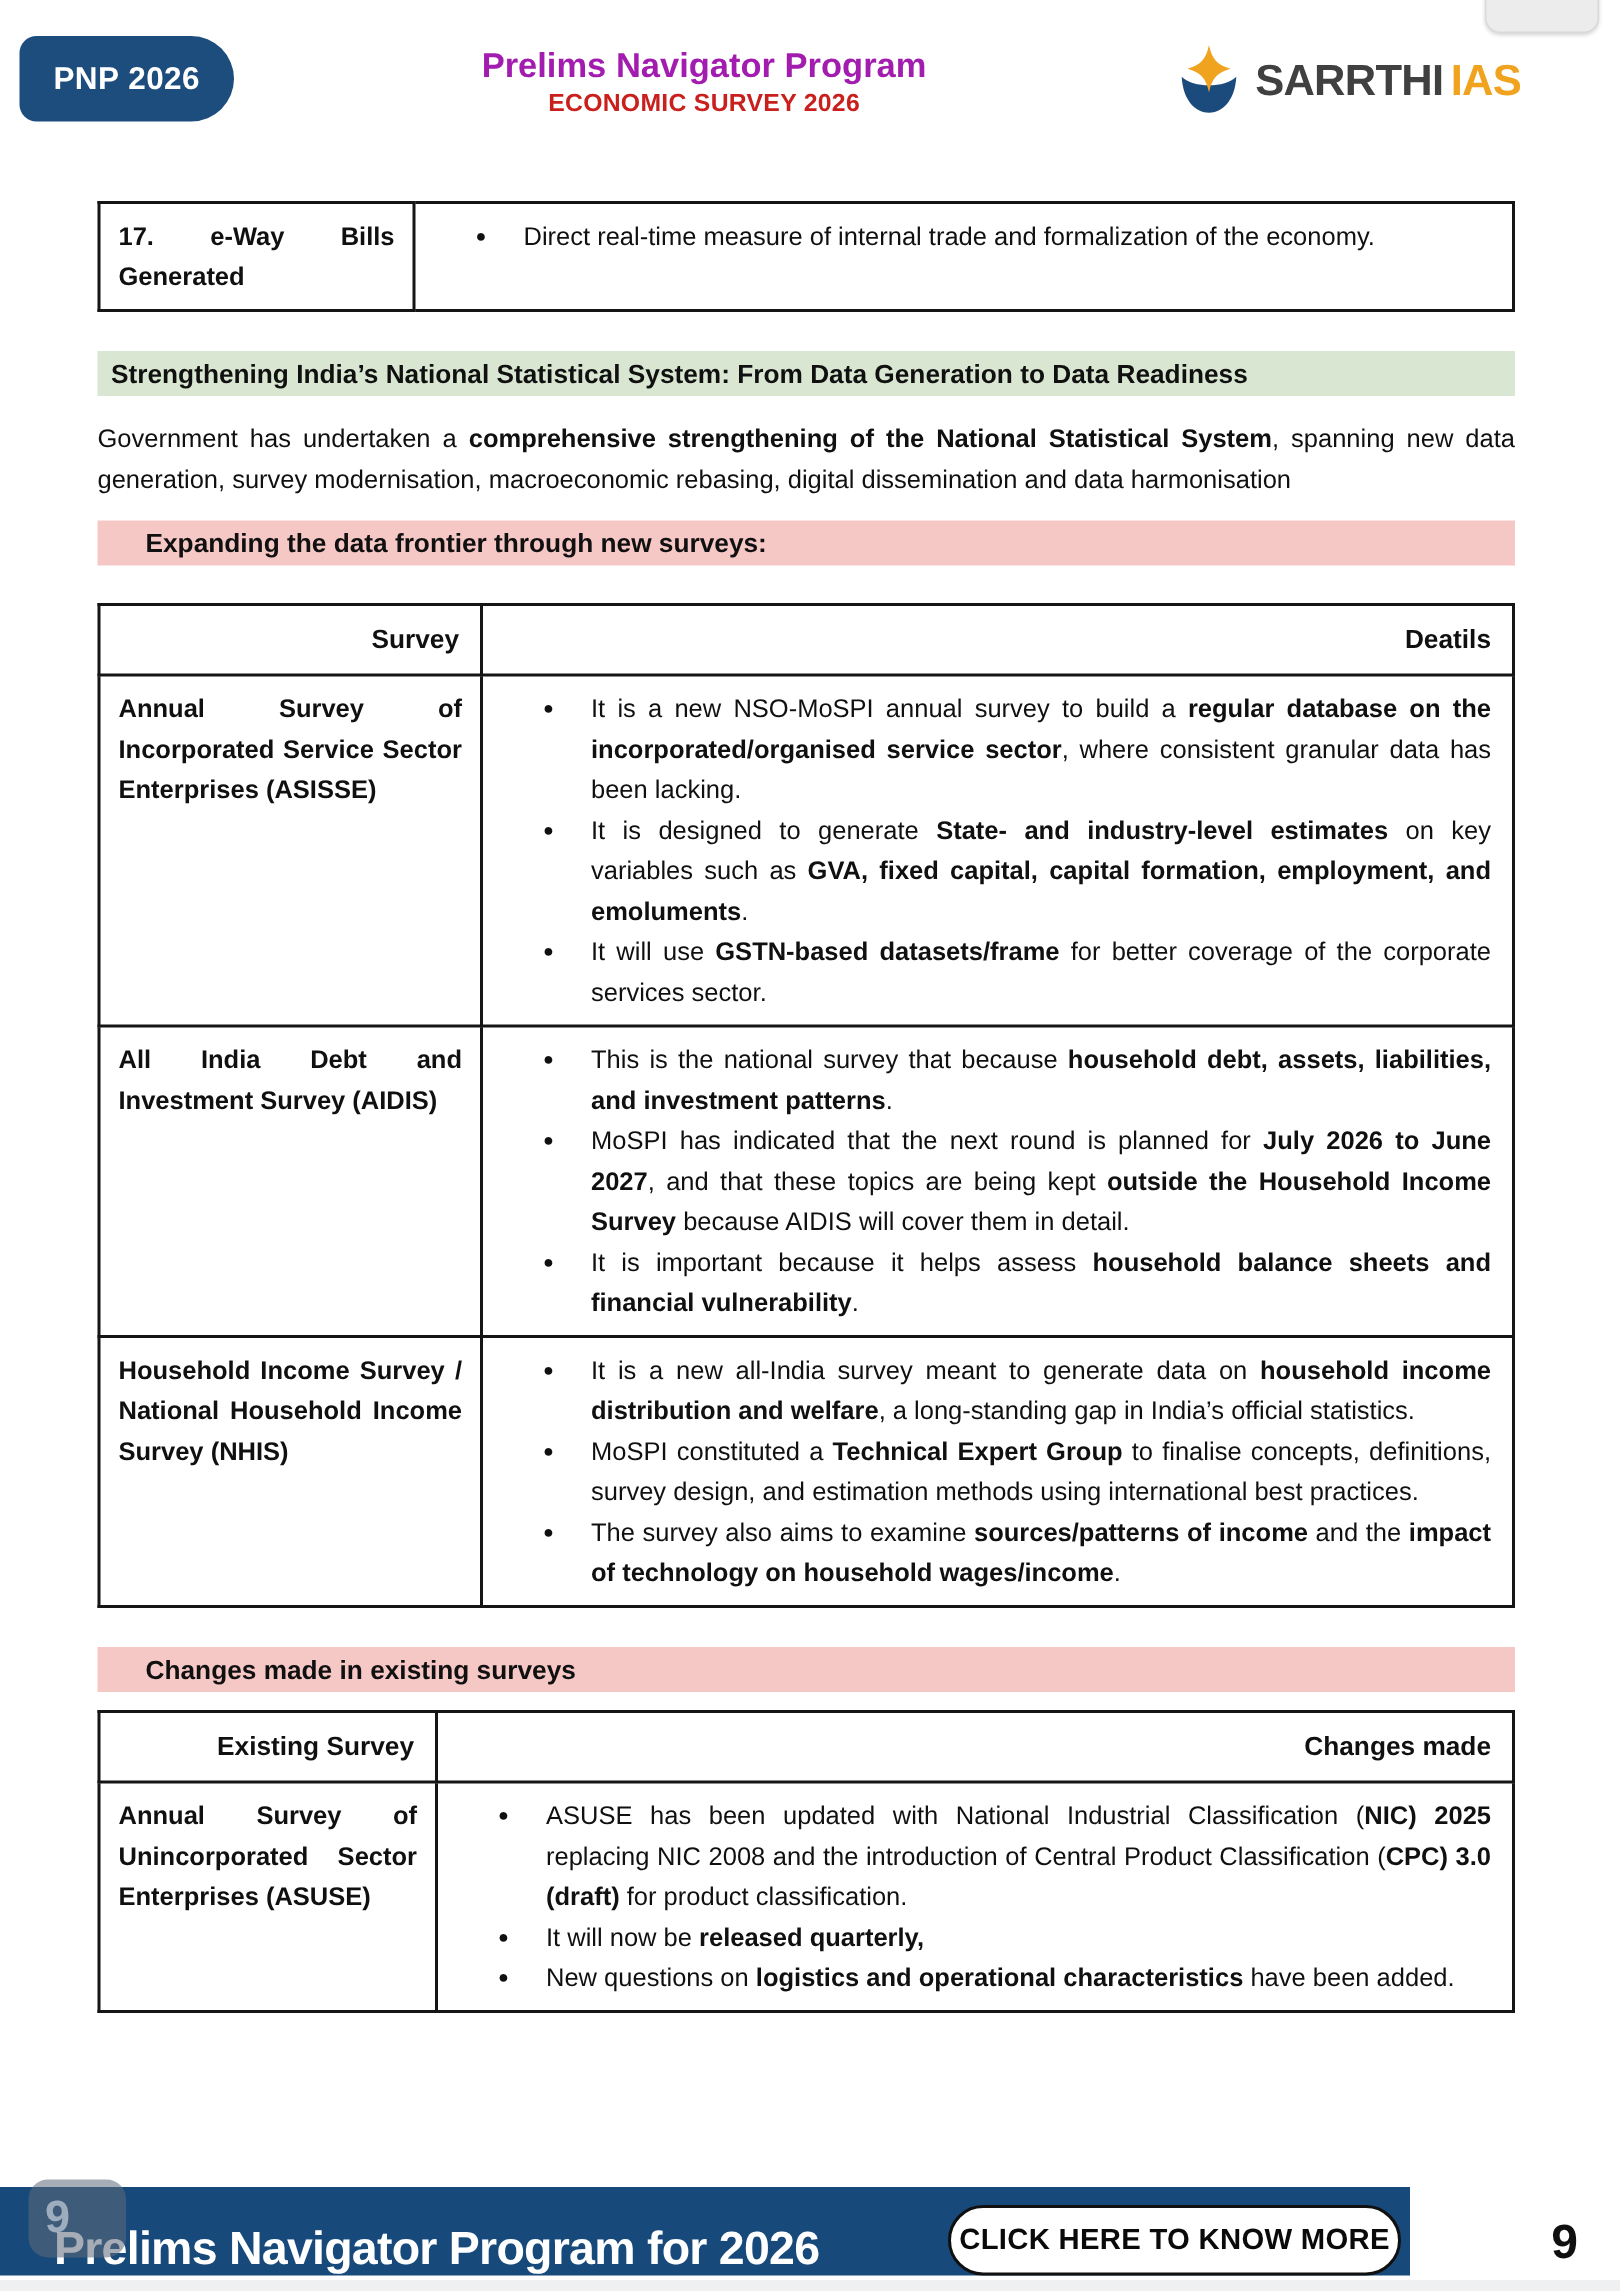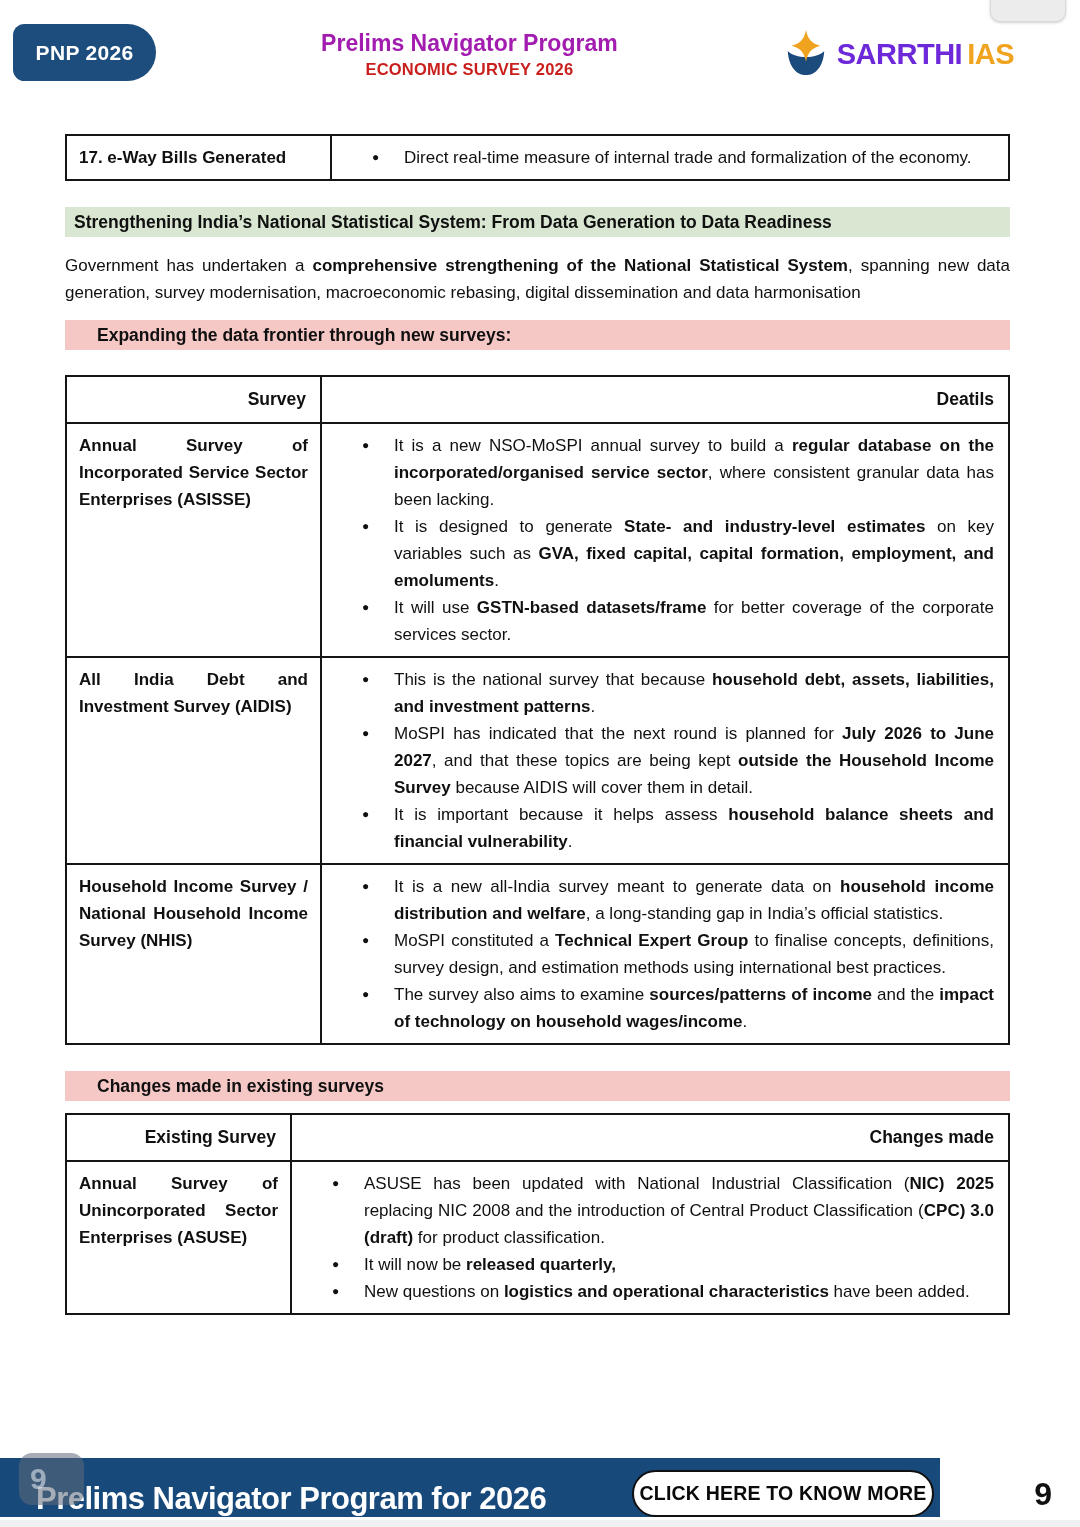--- a/index.html
+++ b/index.html
@@ -14,36 +14,36 @@
   
   .top-tab{position:absolute;top:-14px;right:14px;width:76px;height:36px;background:#ececec;border:1px solid #d9d9d9;border-radius:10px;box-shadow:0 1px 3px rgba(0,0,0,.18);}
   header{display:flex;align-items:flex-start;padding-top:24px;}
   .badge{margin-left:13px;width:143px;height:57px;background:var(--navy);border-radius:12px 30px 30px 12px;display:flex;align-items:center;justify-content:center;color:#fff;font-weight:bold;font-size:21px;letter-spacing:.3px;}
   .title-block{flex:1;text-align:center;padding-top:6px;}
   .doc-title{color:#a21caf;font-weight:bold;font-size:23px;}
   .doc-subtitle{color:var(--red);font-weight:bold;font-size:16.5px;margin-top:3px;letter-spacing:.2px;}
   .brand{display:flex;align-items:center;margin-right:66px;padding-top:4px;}
   .brand-icon{width:46px;height:52px;margin-right:8px;}
   .brand-text{font-weight:bold;font-size:29px;letter-spacing:-.5px;white-space:nowrap;}
-  .brand-navy{color:#6d28d9;}
+  .brand-navy{color:#404040;}
   .brand-orange{color:var(--orange);margin-left:5px;}
 
   
   .content{margin:0 70px 0 65px;width:945px;}
   table{width:100%;border-collapse:collapse;table-layout:fixed;}
   table, td, th{border:2px solid #151515;}
   td,th{vertical-align:top;padding:8px 12px;font-size:17px;line-height:27px;}
   th{text-align:right;font-weight:bold;padding:9px 14px;font-size:17.5px;}
   .term{font-weight:bold;text-align:justify;}
   .details{padding:8px 14px 8px 0;}
   ul.bullets{list-style:none;margin:0;padding:0 0 0 30px;}
   ul.bullets li{position:relative;padding-left:42px;text-align:justify;}
   ul.bullets li::before{content:"\25CF";position:absolute;left:10px;top:0;font-size:12px;}
   .t1{margin-top:53px;}
-  .t1 .c1{width:265px;}
+  .t1 .c1{width:210px;}
   .t2{margin-top:25px;}
   .t2 .c1{width:255px;}
   .t3{margin-top:12px;padding-left:43px;}
   .t3 .c1{width:225px;}
   .bar{font-weight:bold;font-size:17.5px;line-height:22px;padding:4px 9px;}
   .bar.green{background:var(--green);margin-top:26px;}
   .bar.pink{background:var(--pink);padding-left:32px;}
   .bar.pink.first{margin-top:2px;}
   .bar.pink.second{margin-top:26px;}
   .intro{margin:15px 0 14px 0;font-size:17px;line-height:27px;text-align:justify;}

